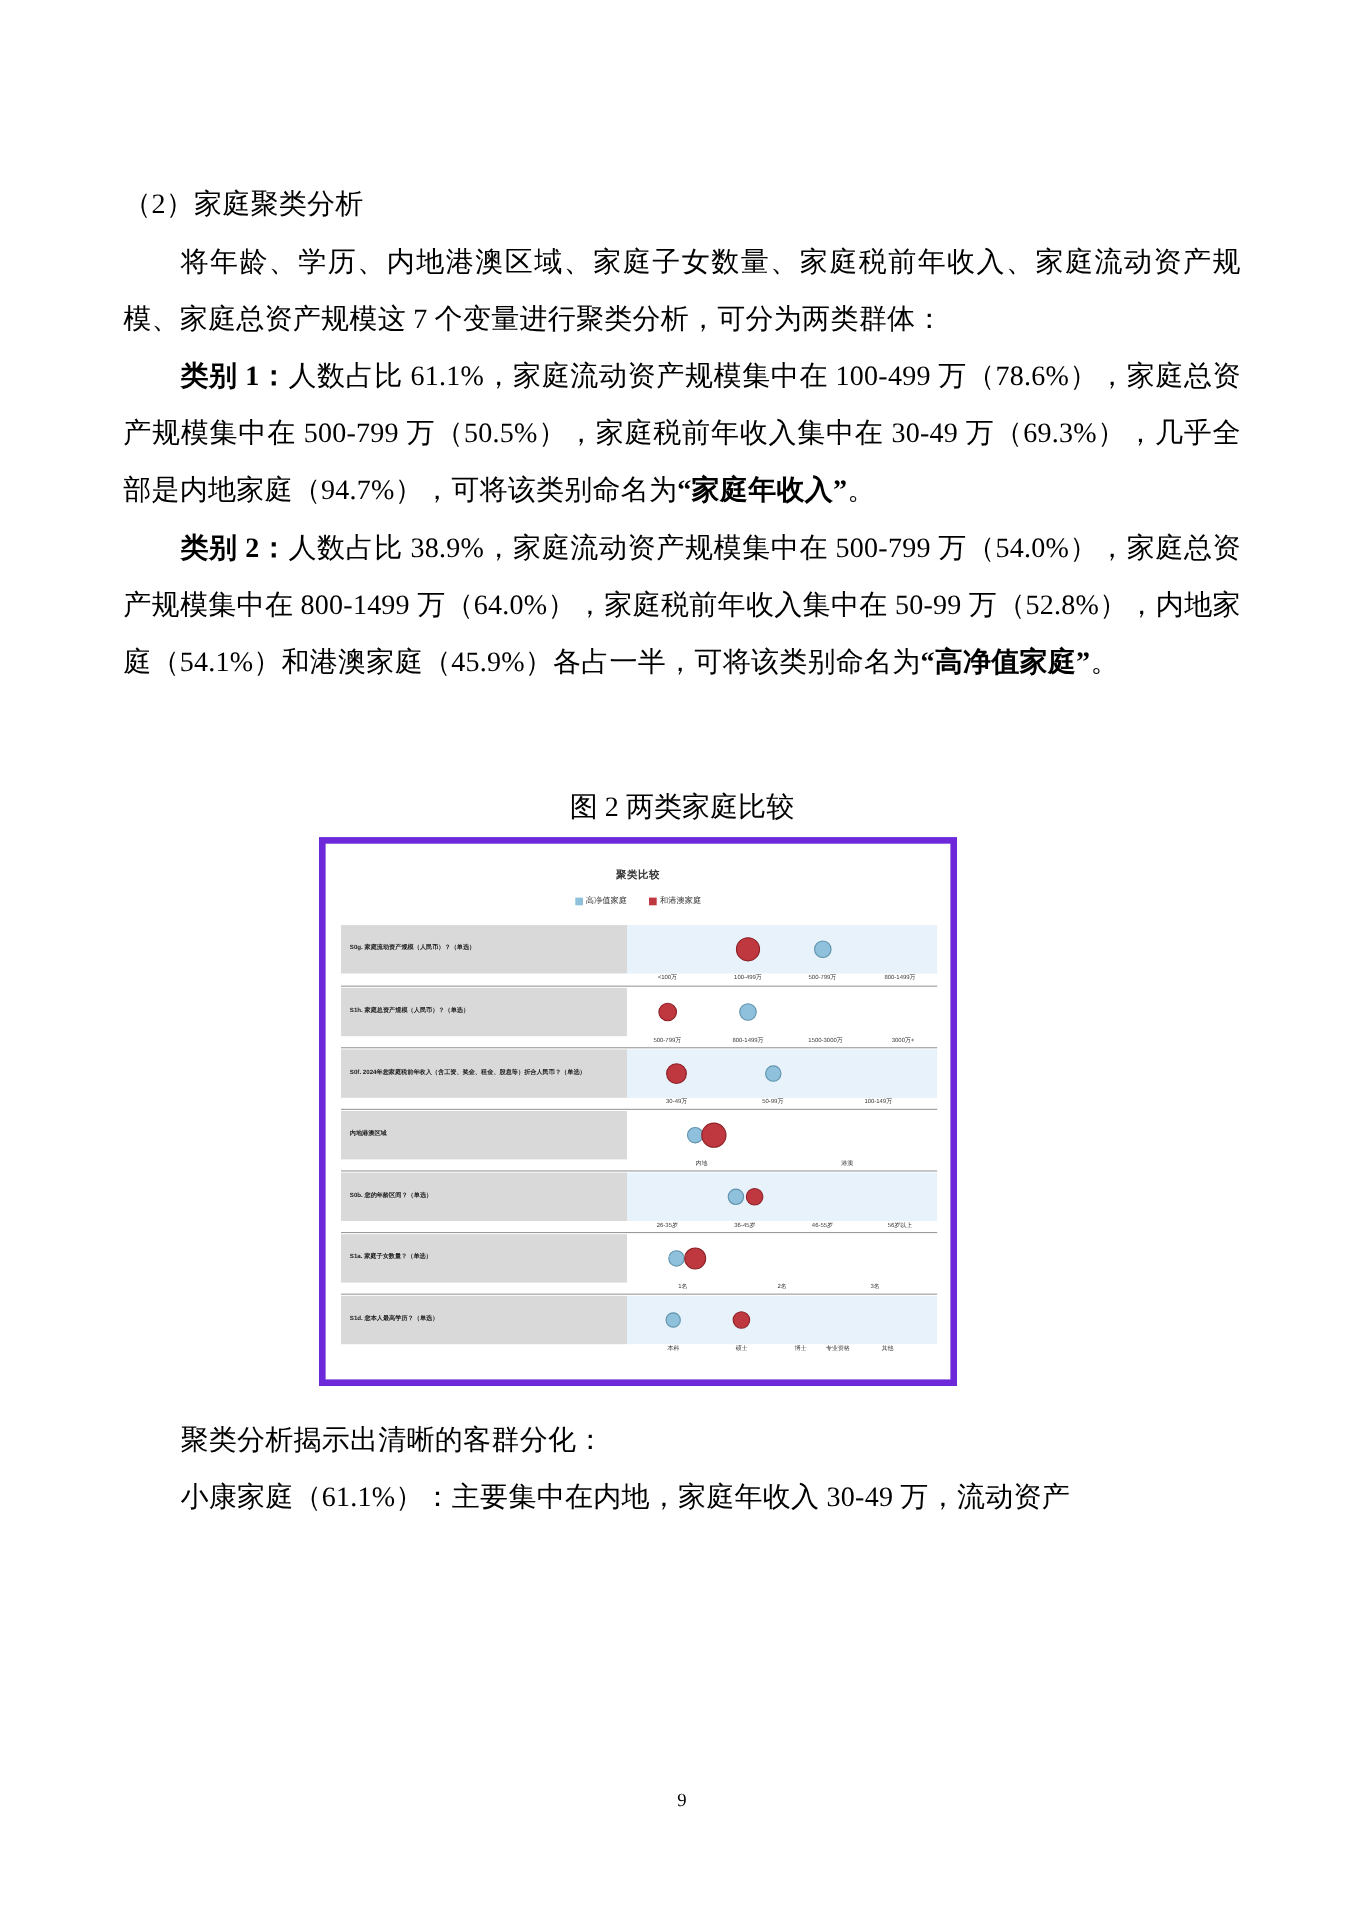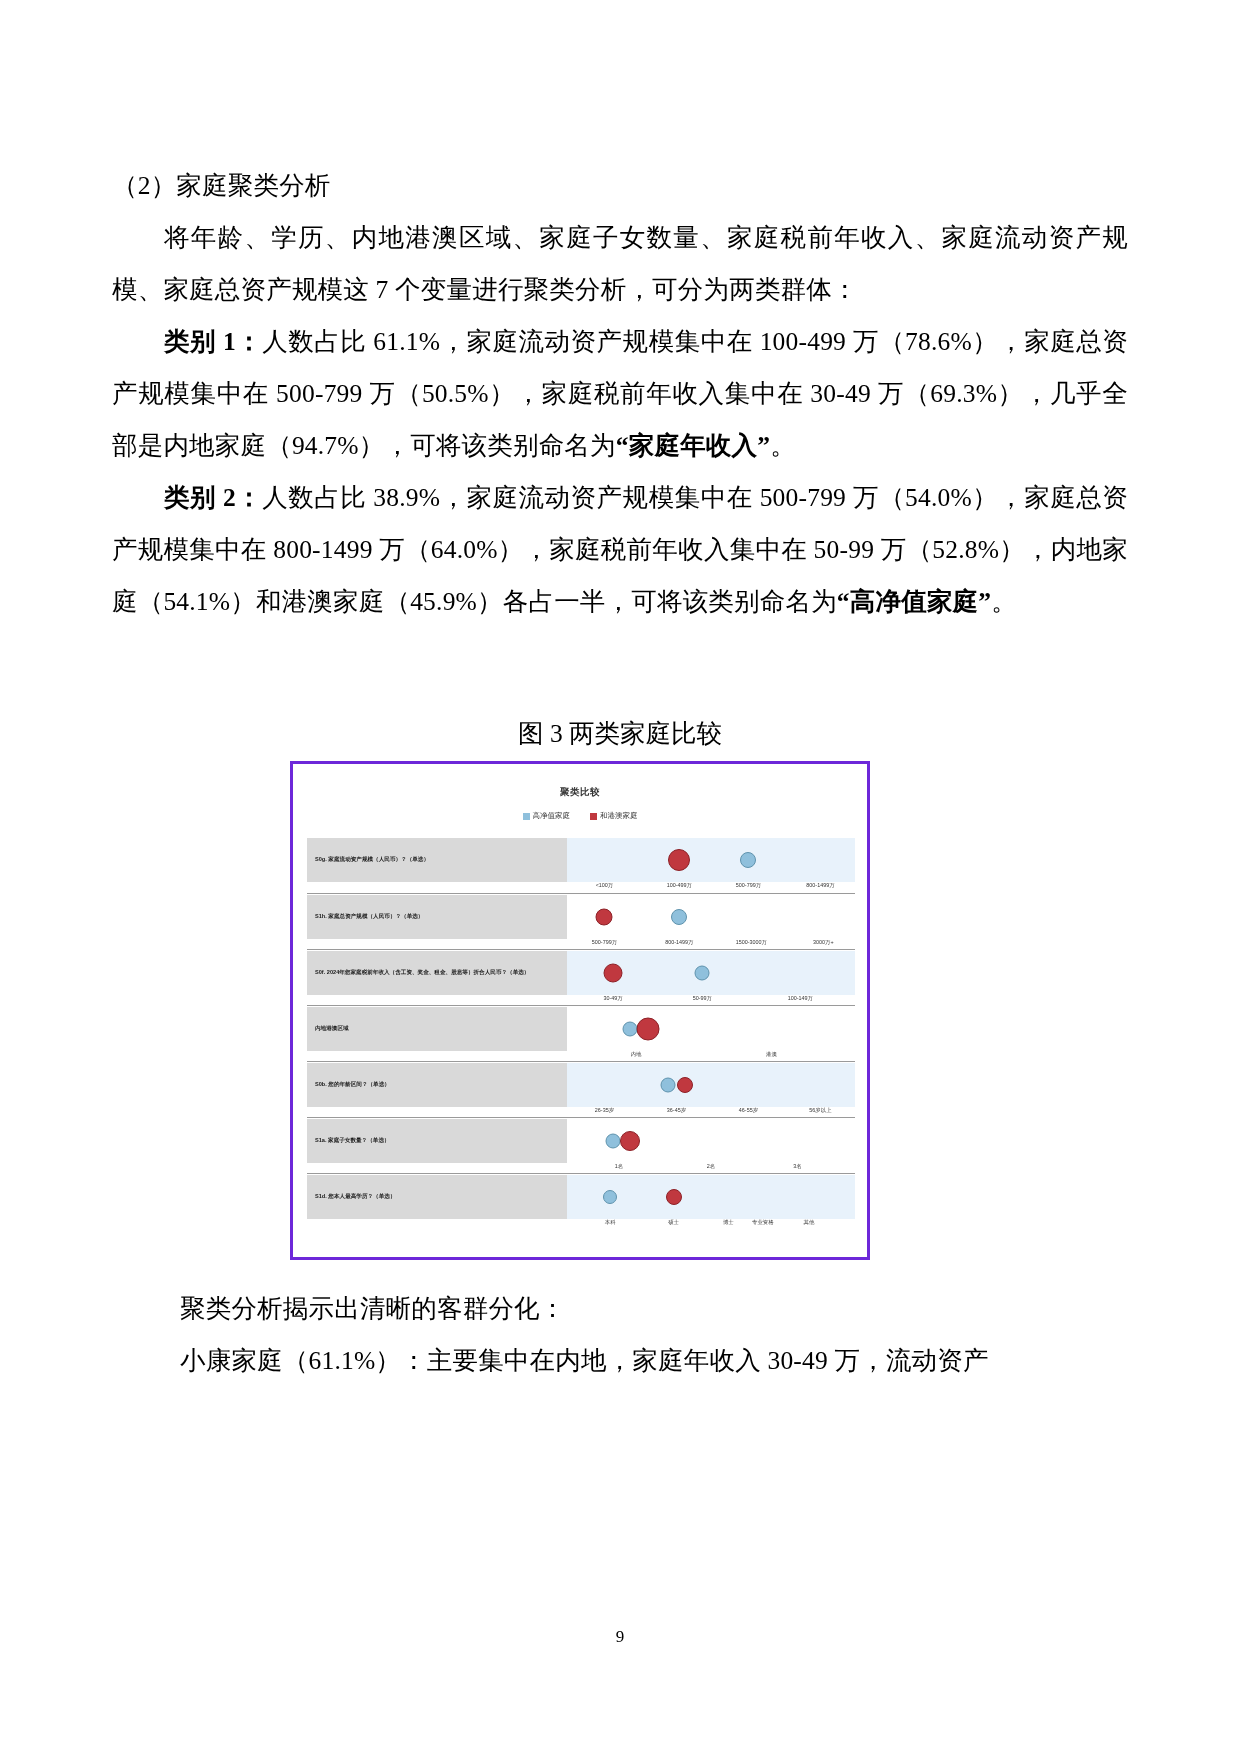--- a/index.html
+++ b/index.html
@@ -48,21 +48,21 @@
   }
 
   
   .chart-box {
     position: absolute;
     left: 290px;
     top: 761px;
     width: 580px;
     height: 499px;
     background: #ffffff;
-    border: 3px solid #6d28d9;
+    border: 6px solid #6d28d9;
     box-sizing: border-box;
   }
   .chart-title {
     text-align: center;
     font-size: 9.5px;
     font-weight: bold;
     font-family: "Liberation Sans", "DejaVu Sans", sans-serif;
     color: #333;
     margin-top: 22px;
     letter-spacing: 0.5px;
@@ -138,21 +138,21 @@
     transform: translateX(-50%);
     font-size: 5.4px;
     font-family: "Liberation Sans", "DejaVu Sans", sans-serif;
     color: #333;
     white-space: nowrap;
     top: 0;
   }
 
   .footer-text {
     position: absolute;
-    left: 128px;
+    left: 112px;
     top: 1283px;
     width: 1016px;
   }
   .page-number {
     position: absolute;
     left: 0;
     top: 1627px;
     width: 1240px;
     text-align: center;
     font-size: 17px;
@@ -164,21 +164,21 @@
 
 <div class="page">
 
   <div class="body-text">
     <p class="para">（2）家庭聚类分析</p>
     <p class="para indent">将年龄、学历、内地港澳区域、家庭子女数量、家庭税前年收入、家庭流动资产规模、家庭总资产规模这 7 个变量进行聚类分析，可分为两类群体：</p>
     <p class="para indent"><span class="bold">类别 1：</span><span>人数占比 61.1%，家庭流动资产规模集中在 100-499 万（78.6%），家庭总资产规模集中在 500-799 万（50.5%），家庭税前年收入集中在 30-49 万（69.3%），几乎全部是内地家庭（94.7%），可将该类别命名为</span><span class="bold">“家庭年收入”</span><span>。</span></p>
     <p class="para indent"><span class="bold">类别 2：</span><span>人数占比 38.9%，家庭流动资产规模集中在 500-799 万（54.0%），家庭总资产规模集中在 800-1499 万（64.0%），家庭税前年收入集中在 50-99 万（52.8%），内地家庭（54.1%）和港澳家庭（45.9%）各占一半，可将该类别命名为</span><span class="bold">“高净值家庭”</span><span>。</span></p>
   </div>
 
-  <div class="figure-caption">图 3  两类家庭比较</div>
+  <div class="figure-caption">图 2  两类家庭比较</div>
 
   <div class="chart-box">
     <div class="chart-title">聚类比较</div>
     <div class="chart-legend">
         <div class="legend-item">
           <span class="legend-swatch" style="background: rgb(143, 192, 220);"></span>
           <span>高净值家庭</span>
         </div>
         <div class="legend-item">
           <span class="legend-swatch" style="background: rgb(192, 56, 63);"></span>

